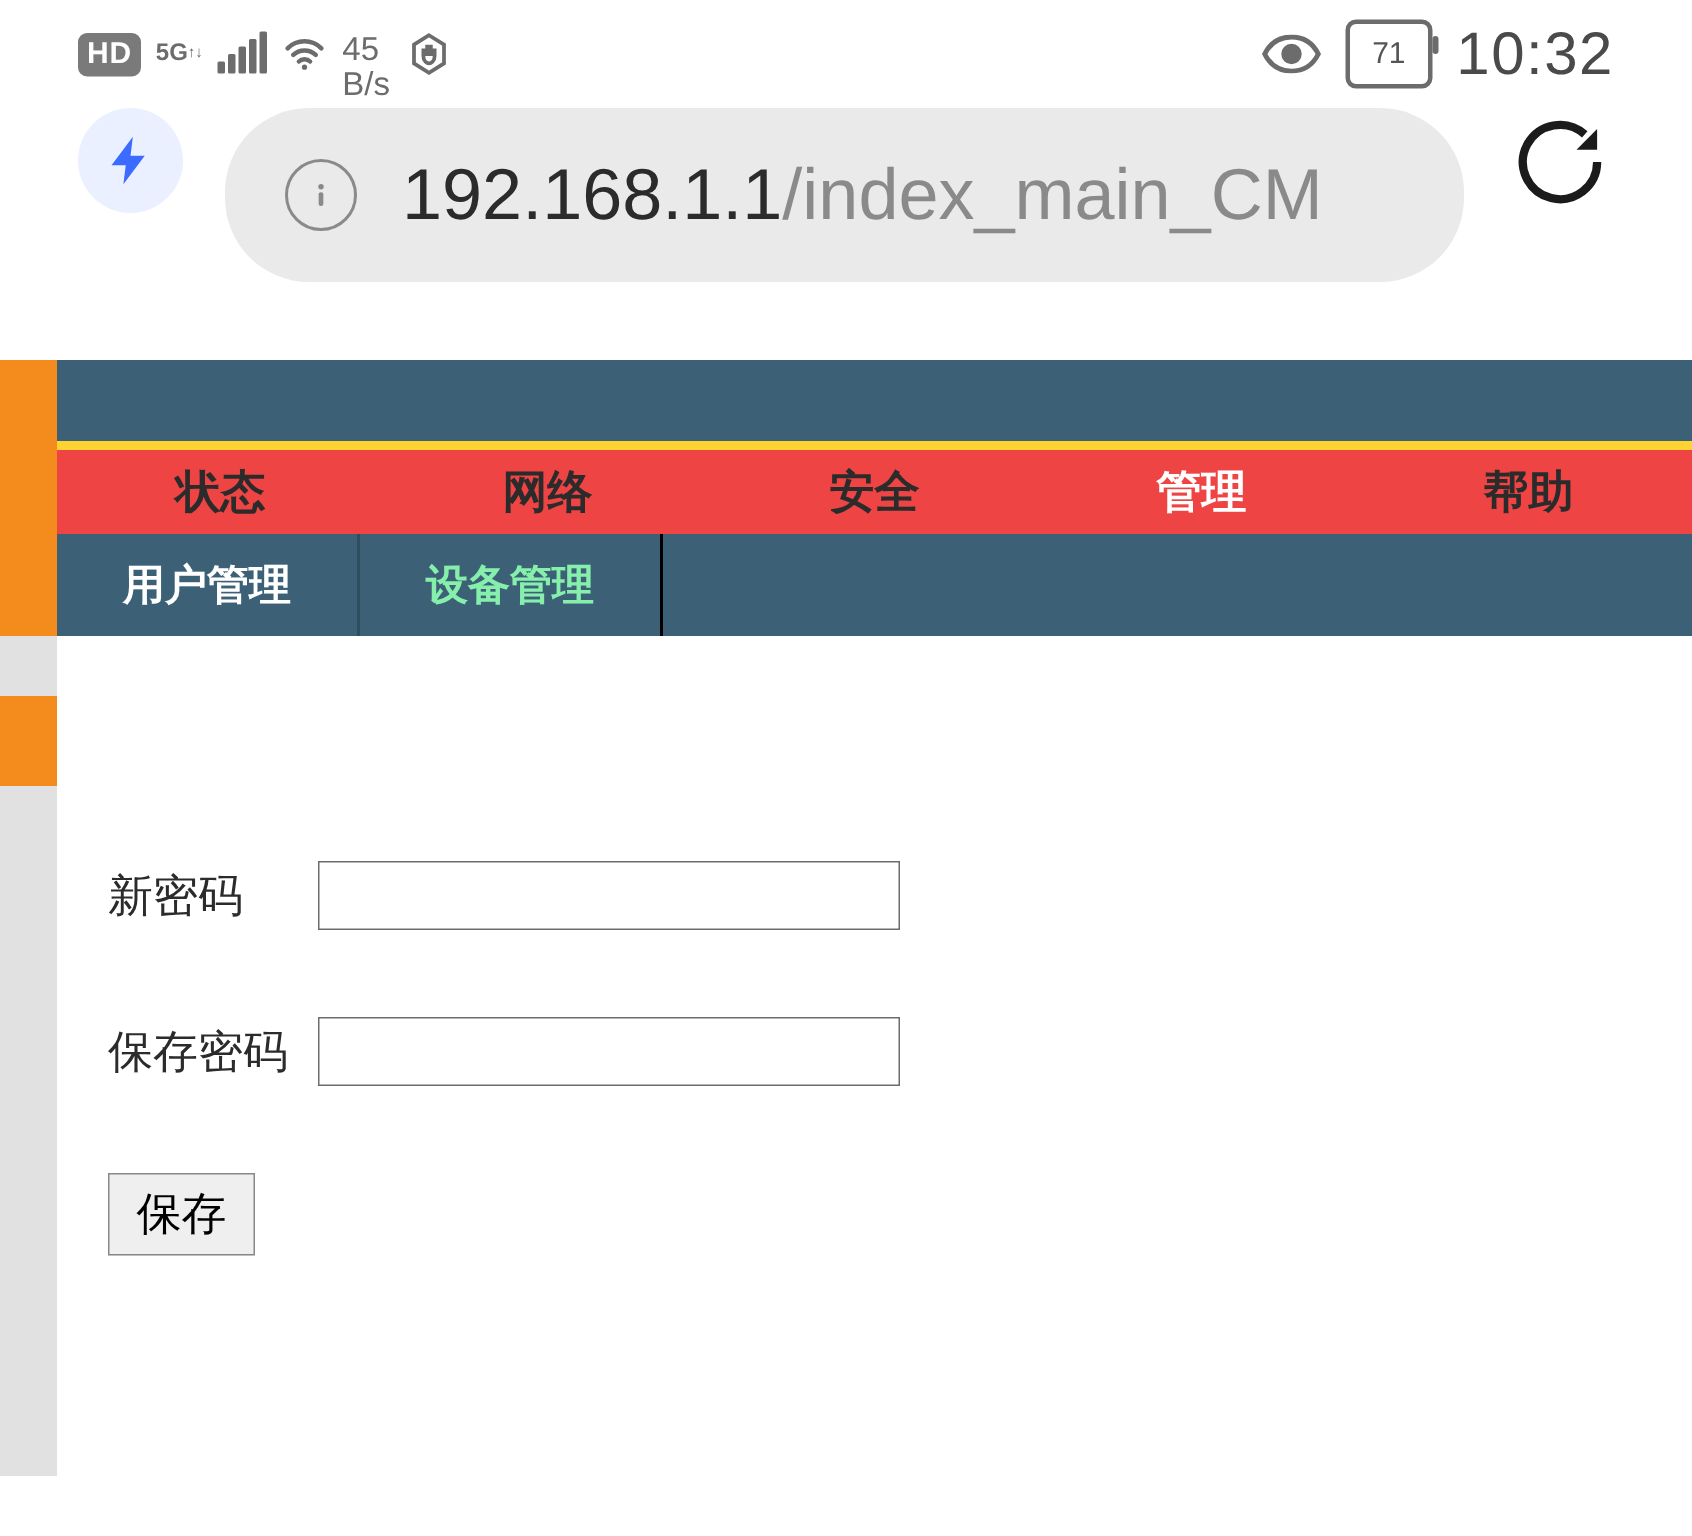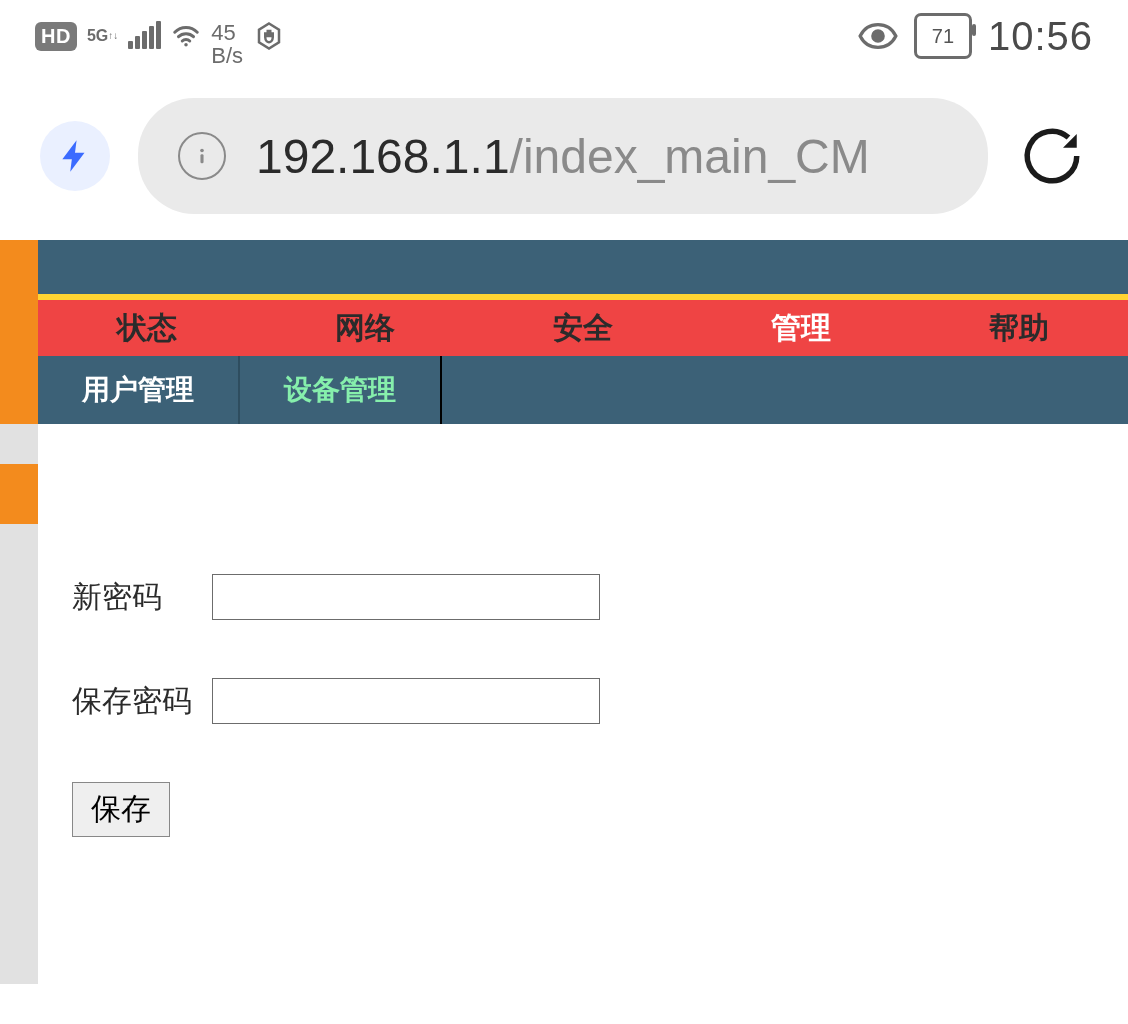--- a/index.html
+++ b/index.html
@@ -10,21 +10,21 @@
     background: #fff;
     overflow: hidden;
   }
 
   
   .status-bar {
     height: 72px;
     background: #fff;
     display: flex;
     align-items: center;
-    padding: 0 35px;
+    padding: 0 52px;
     color: #555;
     font-size: 26px;
   }
   .status-left { display: flex; align-items: center; gap: 10px; }
   .status-right { margin-left: auto; display: flex; align-items: center; gap: 16px; }
   .hd-badge {
     background: #7a7a7a; color: #fff; font-weight: 700; font-size: 20px;
     padding: 3px 6px; border-radius: 6px; letter-spacing: 0.5px;
   }
   .fiveg { display: flex; flex-direction: row; align-items: center; line-height: 0.9; font-size: 16px; font-weight: 600; color:#6c6c6c; }
@@ -42,22 +42,21 @@
     display:inline-flex; align-items:center; justify-content:center; font-size:20px; color:#555; font-weight:500;
   }
   .battery::after { content:""; position:absolute; right:-7px; top:8px; width:4px; height:12px; background:#6c6c6c; border-radius:2px; }
   .clock { font-size: 40px; color:#4a4a4a; letter-spacing:1px; }
 
   
   .browser-bar {
     height: 168px;
     background:#fff;
     display:flex;
-    align-items:center;
-    padding: 0 40px;
+    padding: 0 52px;
     gap: 28px;
   }
   .bolt-circle {
     width: 70px; height:70px; border-radius:50%;
     background:#eaf0ff;
     display:flex; align-items:center; justify-content:center;
     color:#3b6bff; font-size: 42px;
   }
   .url-pill {
     flex:1;
@@ -158,21 +157,21 @@
   <div class="status-right">
     <span class="eye-icon">
       <svg viewBox="0 0 24 16" width="40" height="26" fill="none" stroke="#6c6c6c" stroke-width="2">
         <path d="M1 8c3-6 8-7 11-7s8 1 11 7c-3 6-8 7-11 7S4 14 1 8z"></path>
         <circle cx="12" cy="8" r="3.2" fill="#6c6c6c"></circle>
       </svg>
     </span>
     <span class="battery">
       <span>71</span>
     </span>
-    <span class="clock">10:56</span>
+    <span class="clock">10:32</span>
   </div>
 </div>
 
 <div class="browser-bar">
   <div class="bolt-circle">
     <svg viewBox="0 0 24 24" width="38" height="38" fill="#3b6bff">
         <path d="M13 2L4 14h6l-1 8 9-12h-6l1-8z"></path>
       </svg>
   </div>
   <div class="url-pill">

